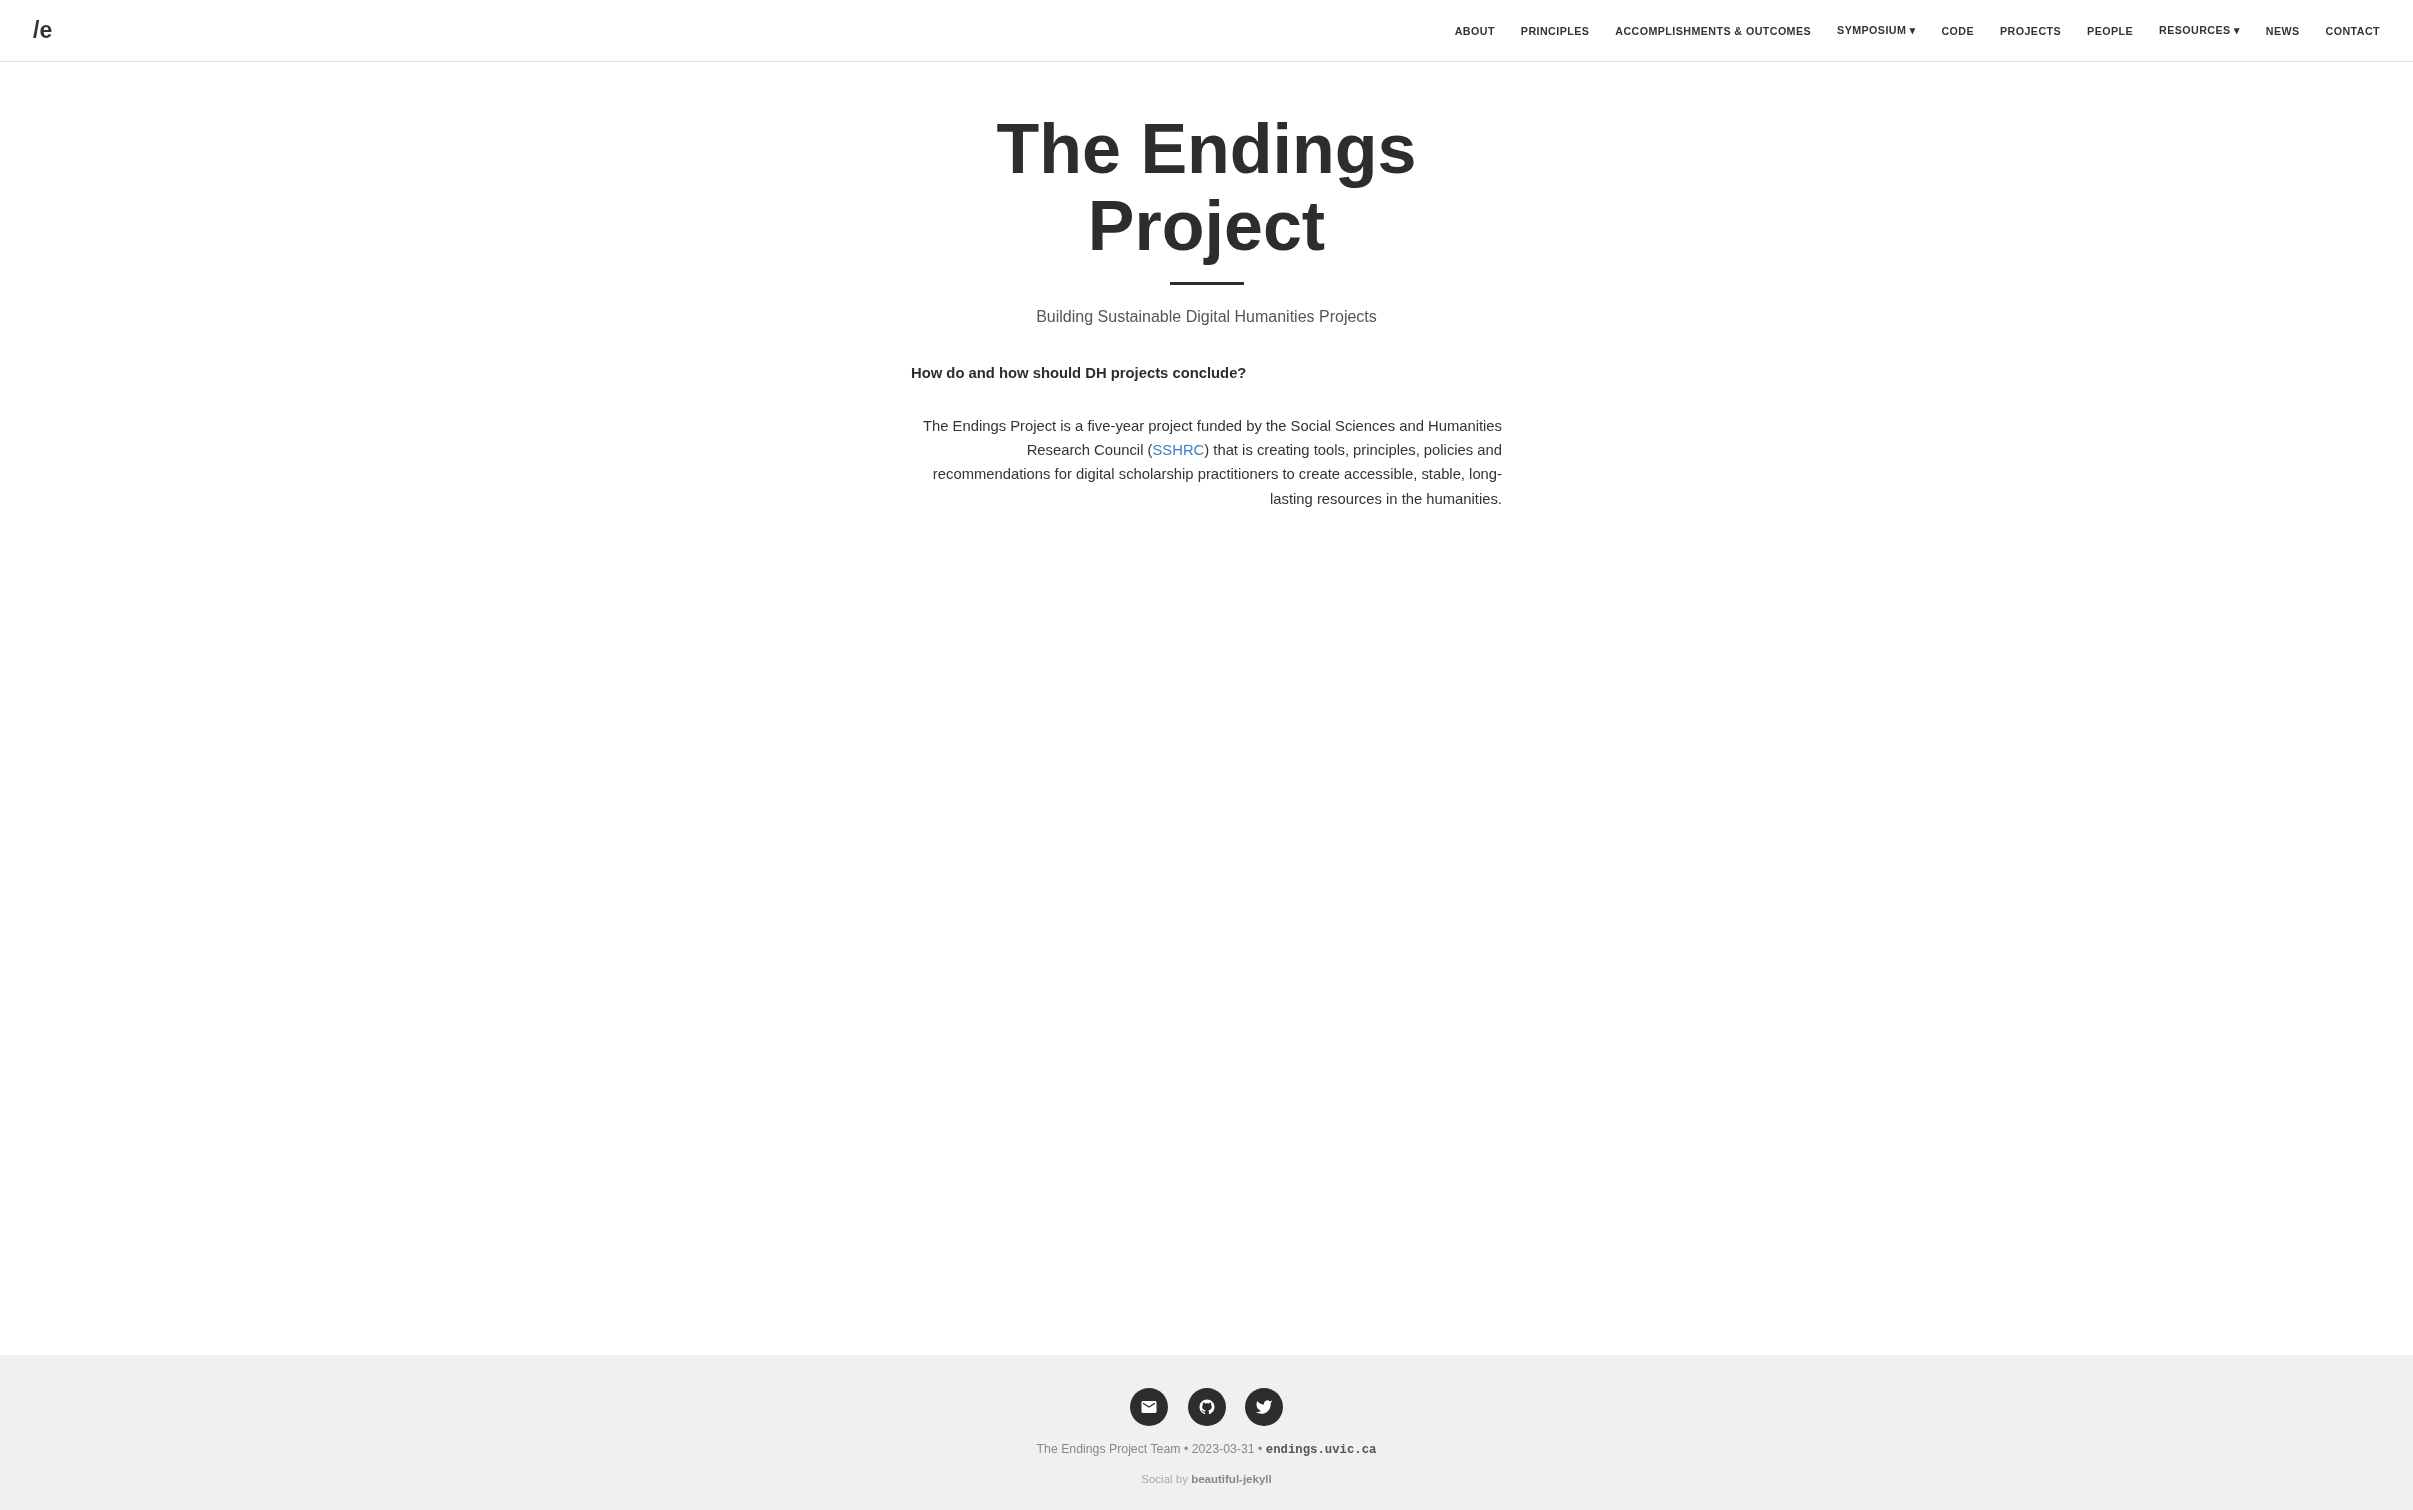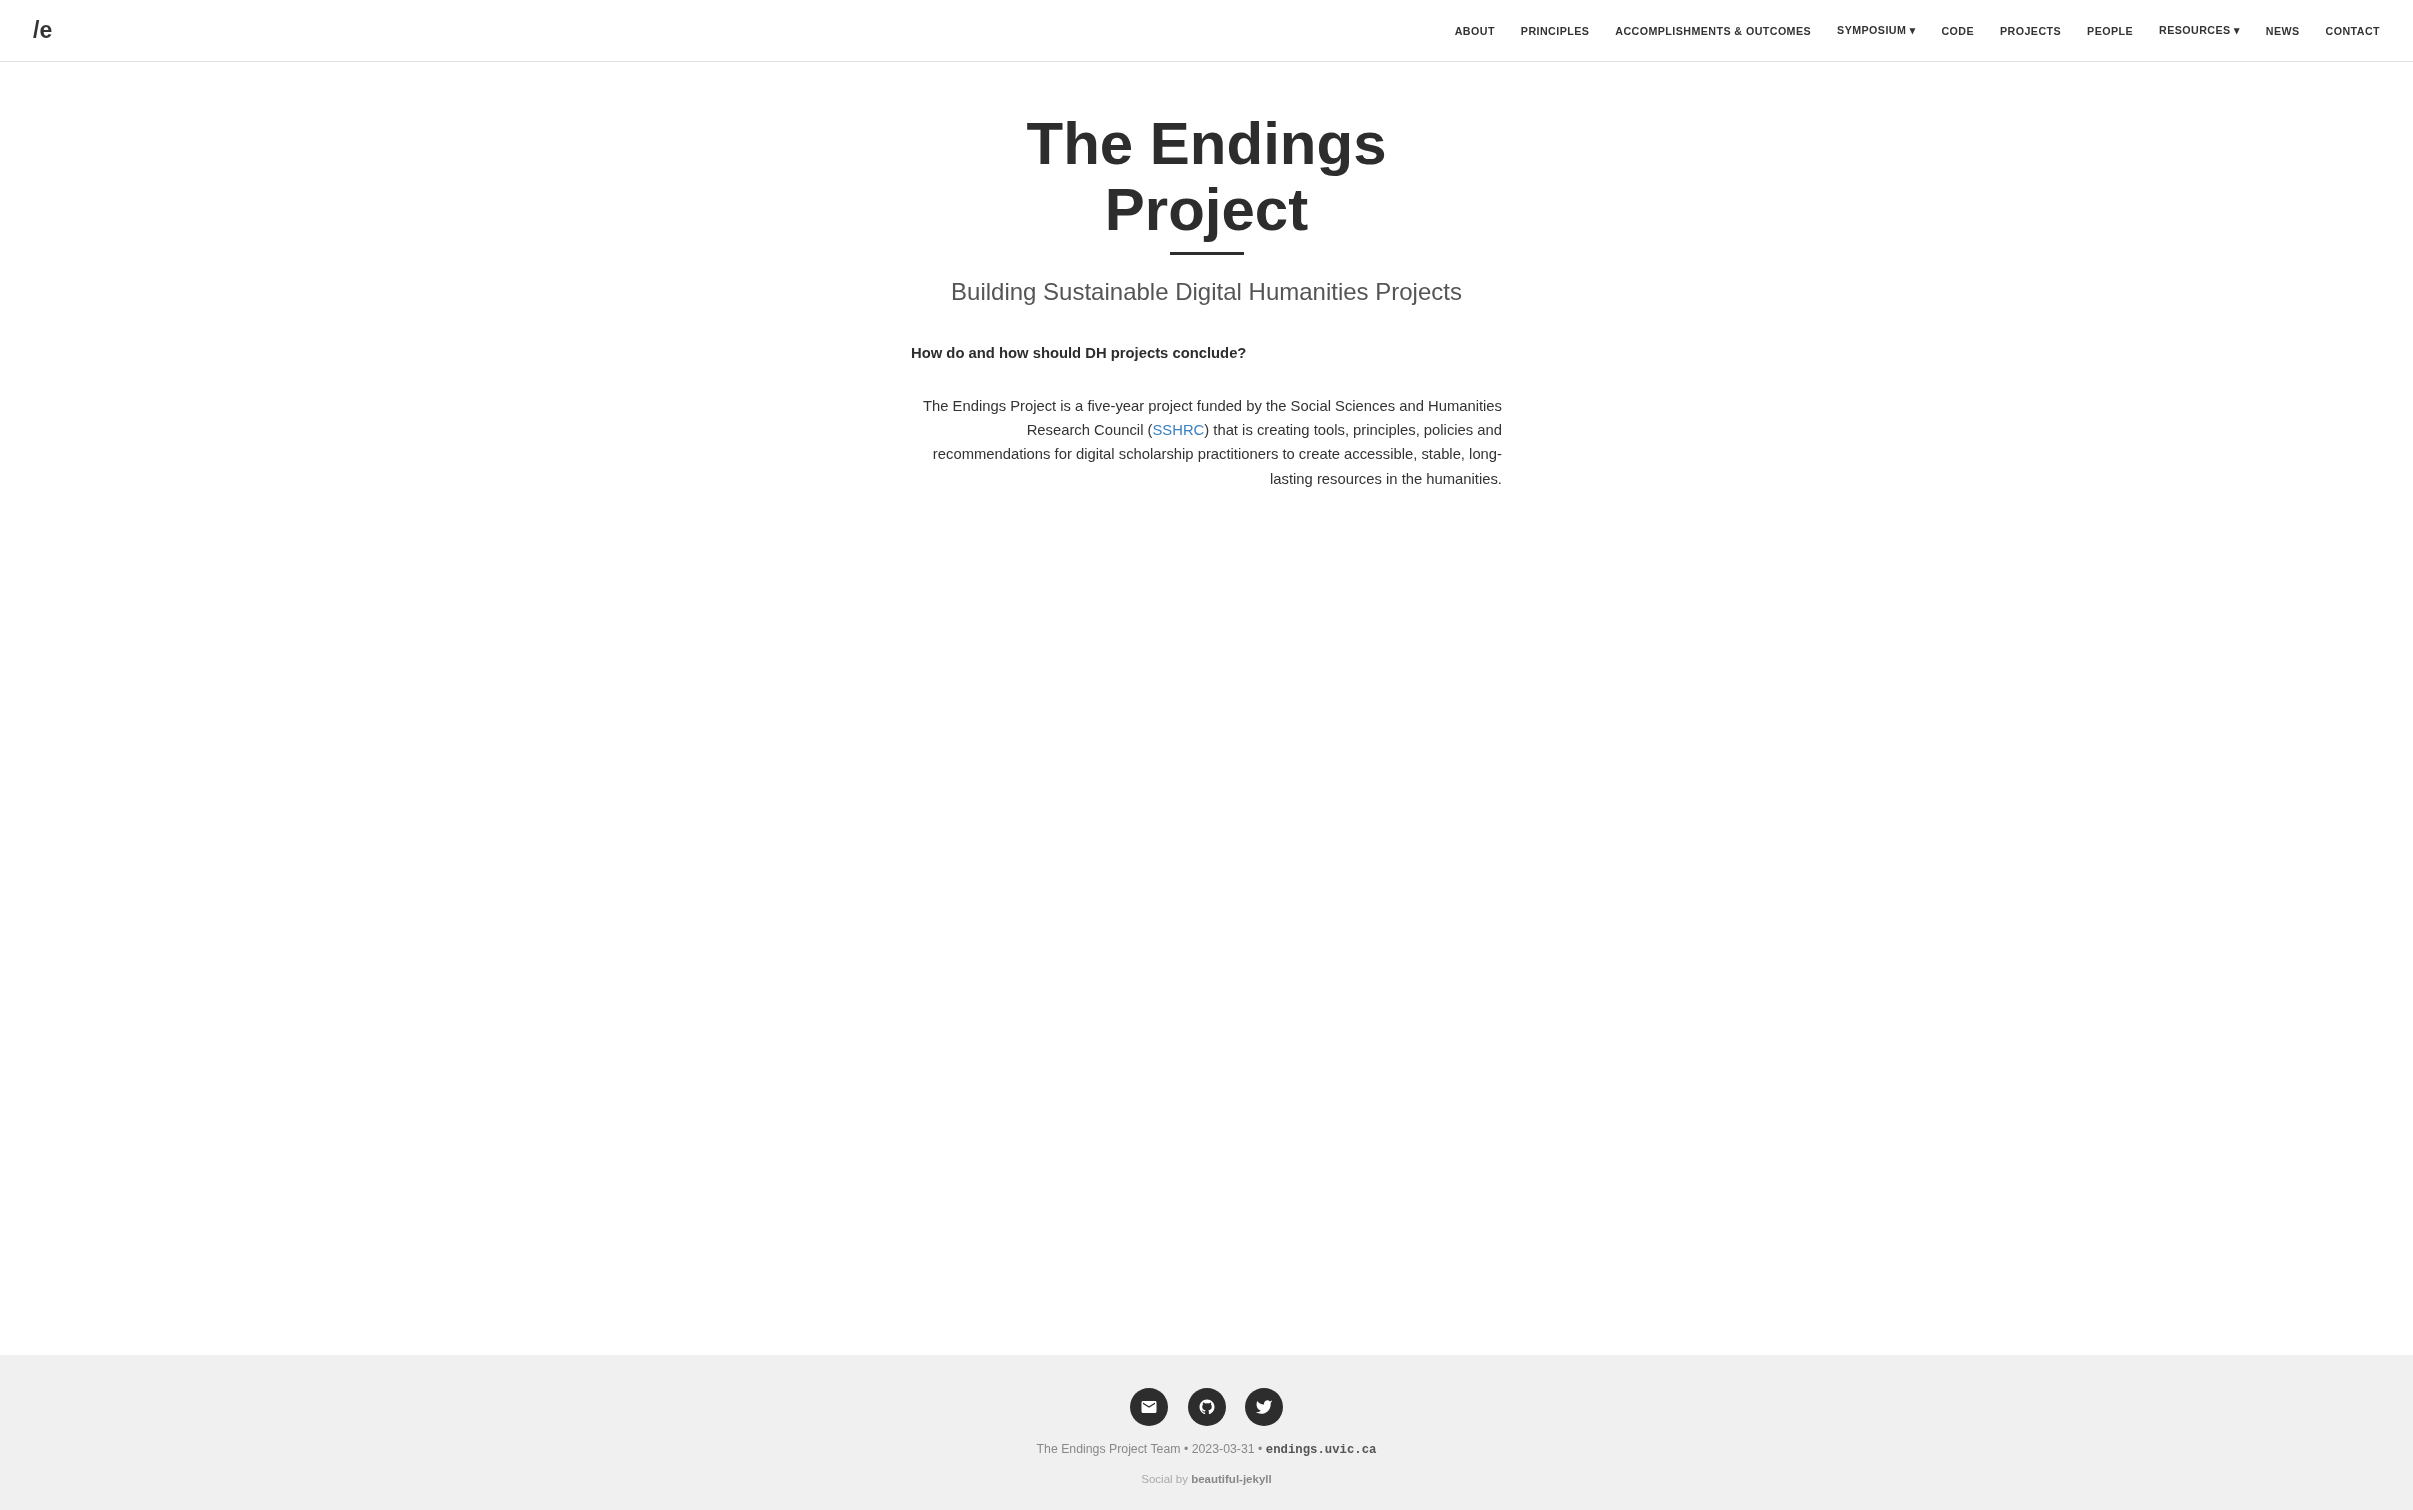--- a/index.html
+++ b/index.html
@@ -54,37 +54,37 @@
     
     main {
       flex: 1;
       display: flex;
       flex-direction: column;
       align-items: center;
       padding: 49px 33px 66px;
     }
 
     .page-title {
-      font-size: 60px;
+      font-size: 70px;
       font-weight: 900;
       color: #2d2d2d;
       text-align: center;
       line-height: 1.1;
-      margin-bottom: 9px;
+      margin-bottom: 17px;
     }
 
     .title-divider {
       width: 74px;
       height: 2.5px;
       background: #2d2d2d;
       margin: 0 auto 23px;
     }
 
     .subtitle {
-      font-size: 24px;
+      font-size: 16px;
       color: #555;
       text-align: center;
       margin-bottom: 39px;
       font-weight: 400;
     }
 
     .content-body {
       max-width: 591px;
       width: 100%;
     }

